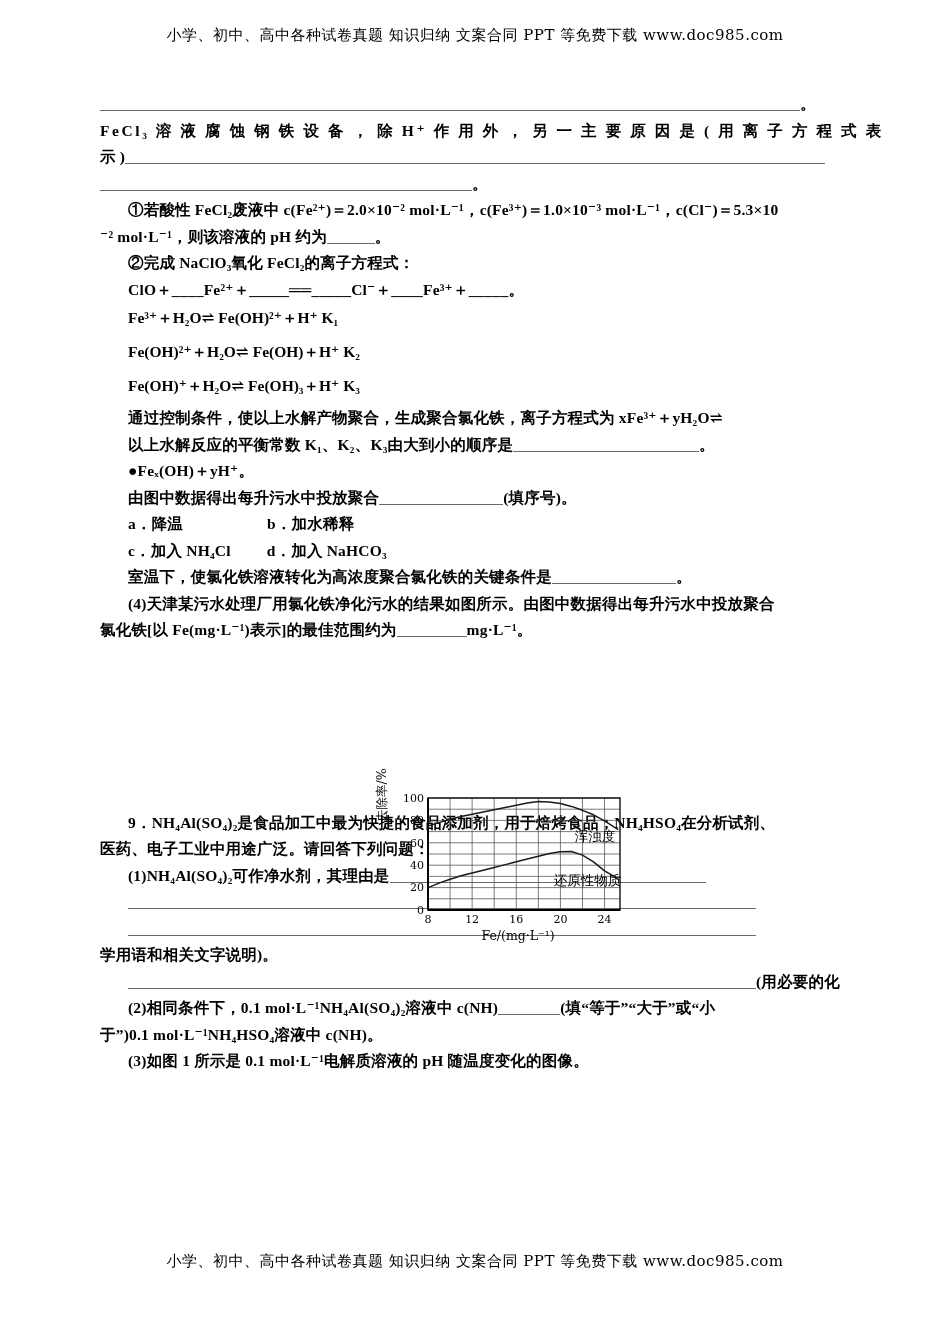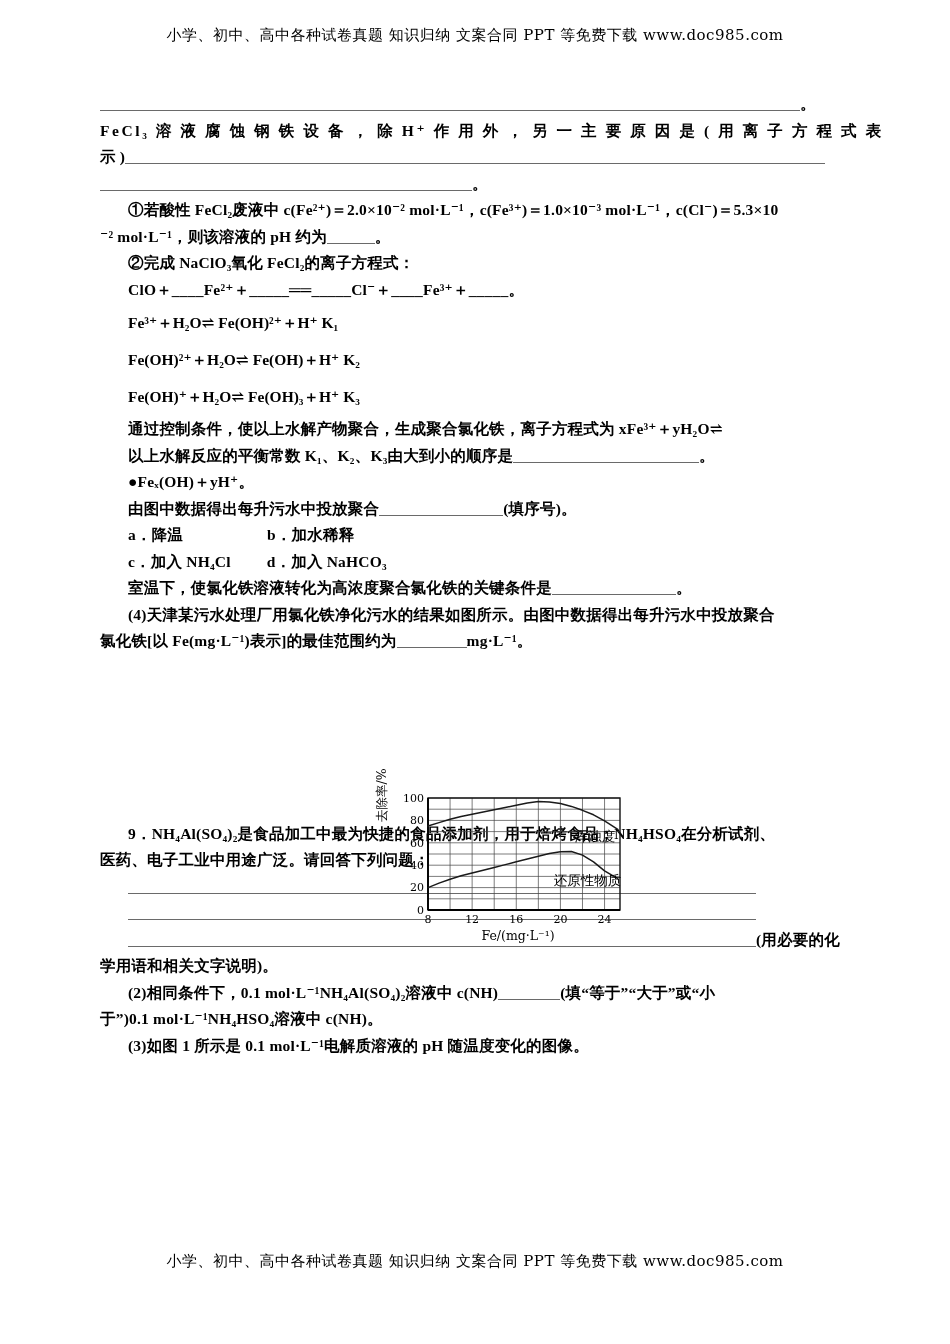--- a/index.html
+++ b/index.html
@@ -40,21 +40,21 @@
   .sp-wide { letter-spacing:2.6px; }
 
   
   .blank {
     display:inline-block;
     border-bottom:1.4px solid #6a6a6a;
     vertical-align:-2px;
     height:13px;
   }
 
-  .eqline { font-size:15.5px; font-weight:bold; margin:16px 0 13px 0; }
+  .eqline { font-size:15.5px; font-weight:bold; margin:8px 0 13px 0; }
   .eqline.ind { padding-left:28px; }
 
   .opts { padding-left:28px; }
   .opt-gap-a { display:inline-block; width:84px; }
   .opt-gap-c { display:inline-block; width:36px; }
 
   
   .figwrap {
     position:absolute;
     left:378px; top:792px;
@@ -138,31 +138,34 @@
 
     <div class="ln">
       <span>氯化铁[以 Fe(mg·L⁻¹)表示]的最佳范围约为</span><span class="blank" style="width:70px"></span><span>mg·L⁻¹。</span>
     </div>
 
     <div style="height:166px"></div>
 
     <div class="ln indent">9．NH₄Al(SO₄)₂是食品加工中最为快捷的食品添加剂，用于焙烤食品；NH₄HSO₄在分析试剂、</div>
     <div class="ln">医药、电子工业中用途广泛。请回答下列问题：</div>
 
+    <div class="ln indent">
+      <span>(1)NH₄Al(SO₄)₂可作净水剂，其理由是</span><span class="blank" style="width:316px"></span>
+    </div>
 
     <div class="ln">
       <span class="blank" style="width:628px;margin-left:28px"></span>
     </div>
     <div class="ln">
       <span class="blank" style="width:628px;margin-left:28px"></span>
     </div>
+    <div class="ln">学用语和相关文字说明)。</div>
     <div class="ln">
       <span class="blank" style="width:628px;margin-left:28px"></span><span>(用必要的化</span>
     </div>
-    <div class="ln">学用语和相关文字说明)。</div>
 
     <div class="ln indent">
       <span>(2)相同条件下，0.1 mol·L⁻¹NH₄Al(SO₄)₂溶液中 c(NH)</span><span class="blank" style="width:62px"></span><span>(填“等于”“大于”或“小</span>
     </div>
     <div class="ln">于”)0.1 mol·L⁻¹NH₄HSO₄溶液中 c(NH)。</div>
 
     <div class="ln indent">(3)如图 1 所示是 0.1 mol·L⁻¹电解质溶液的 pH 随温度变化的图像。</div>
 
   </div>
 

